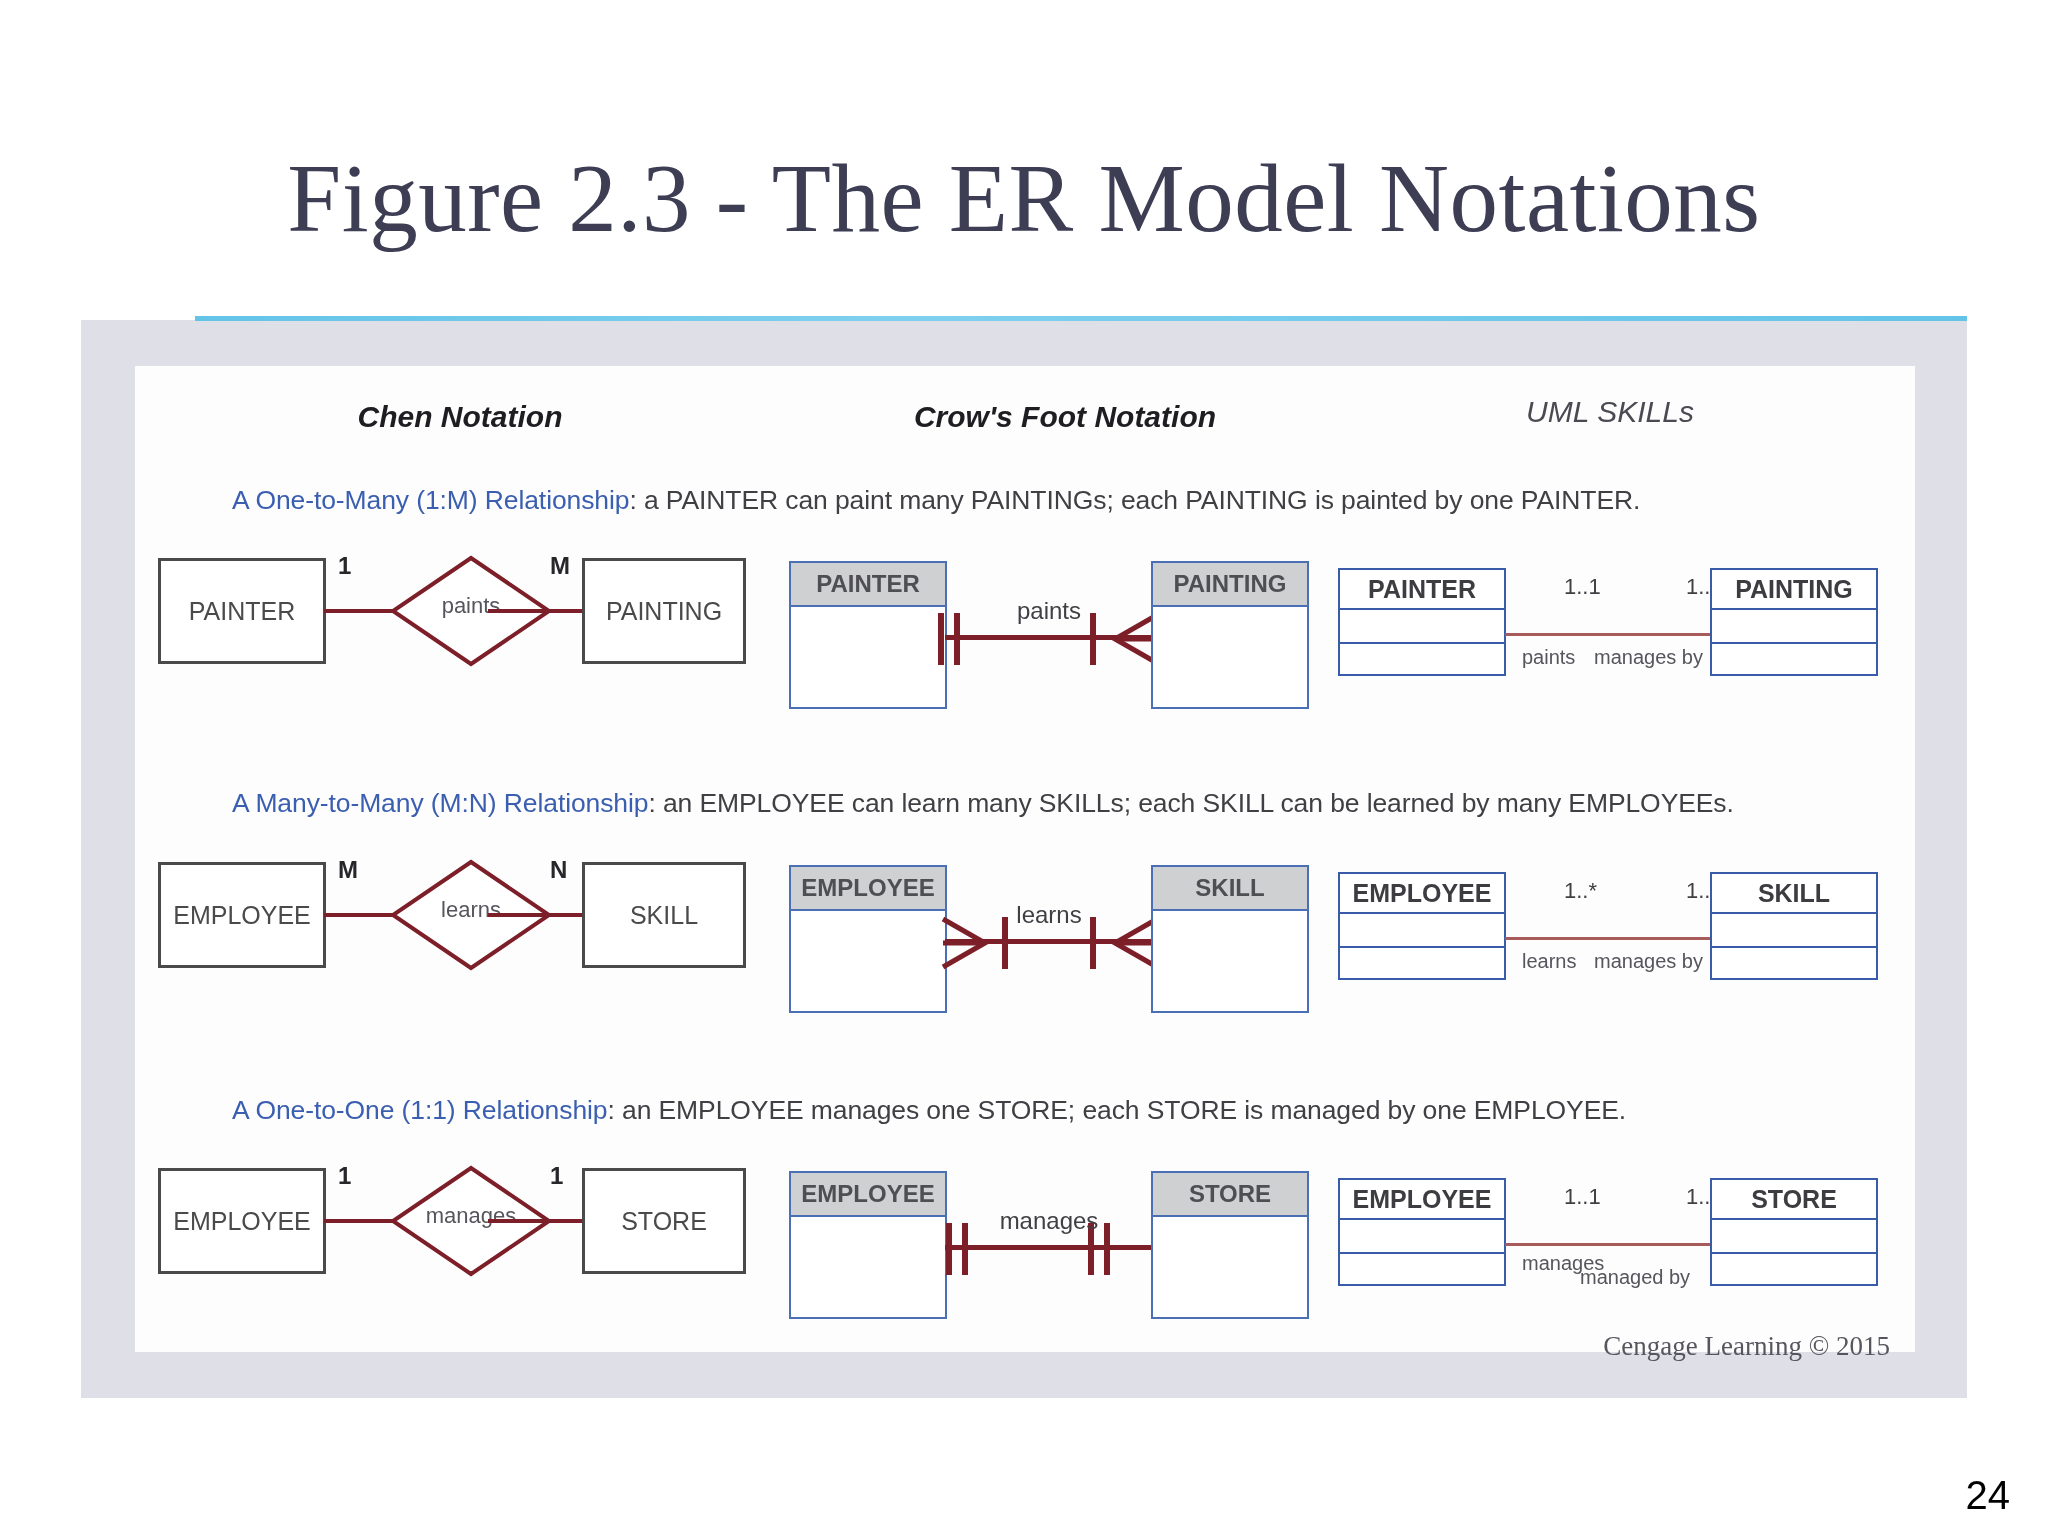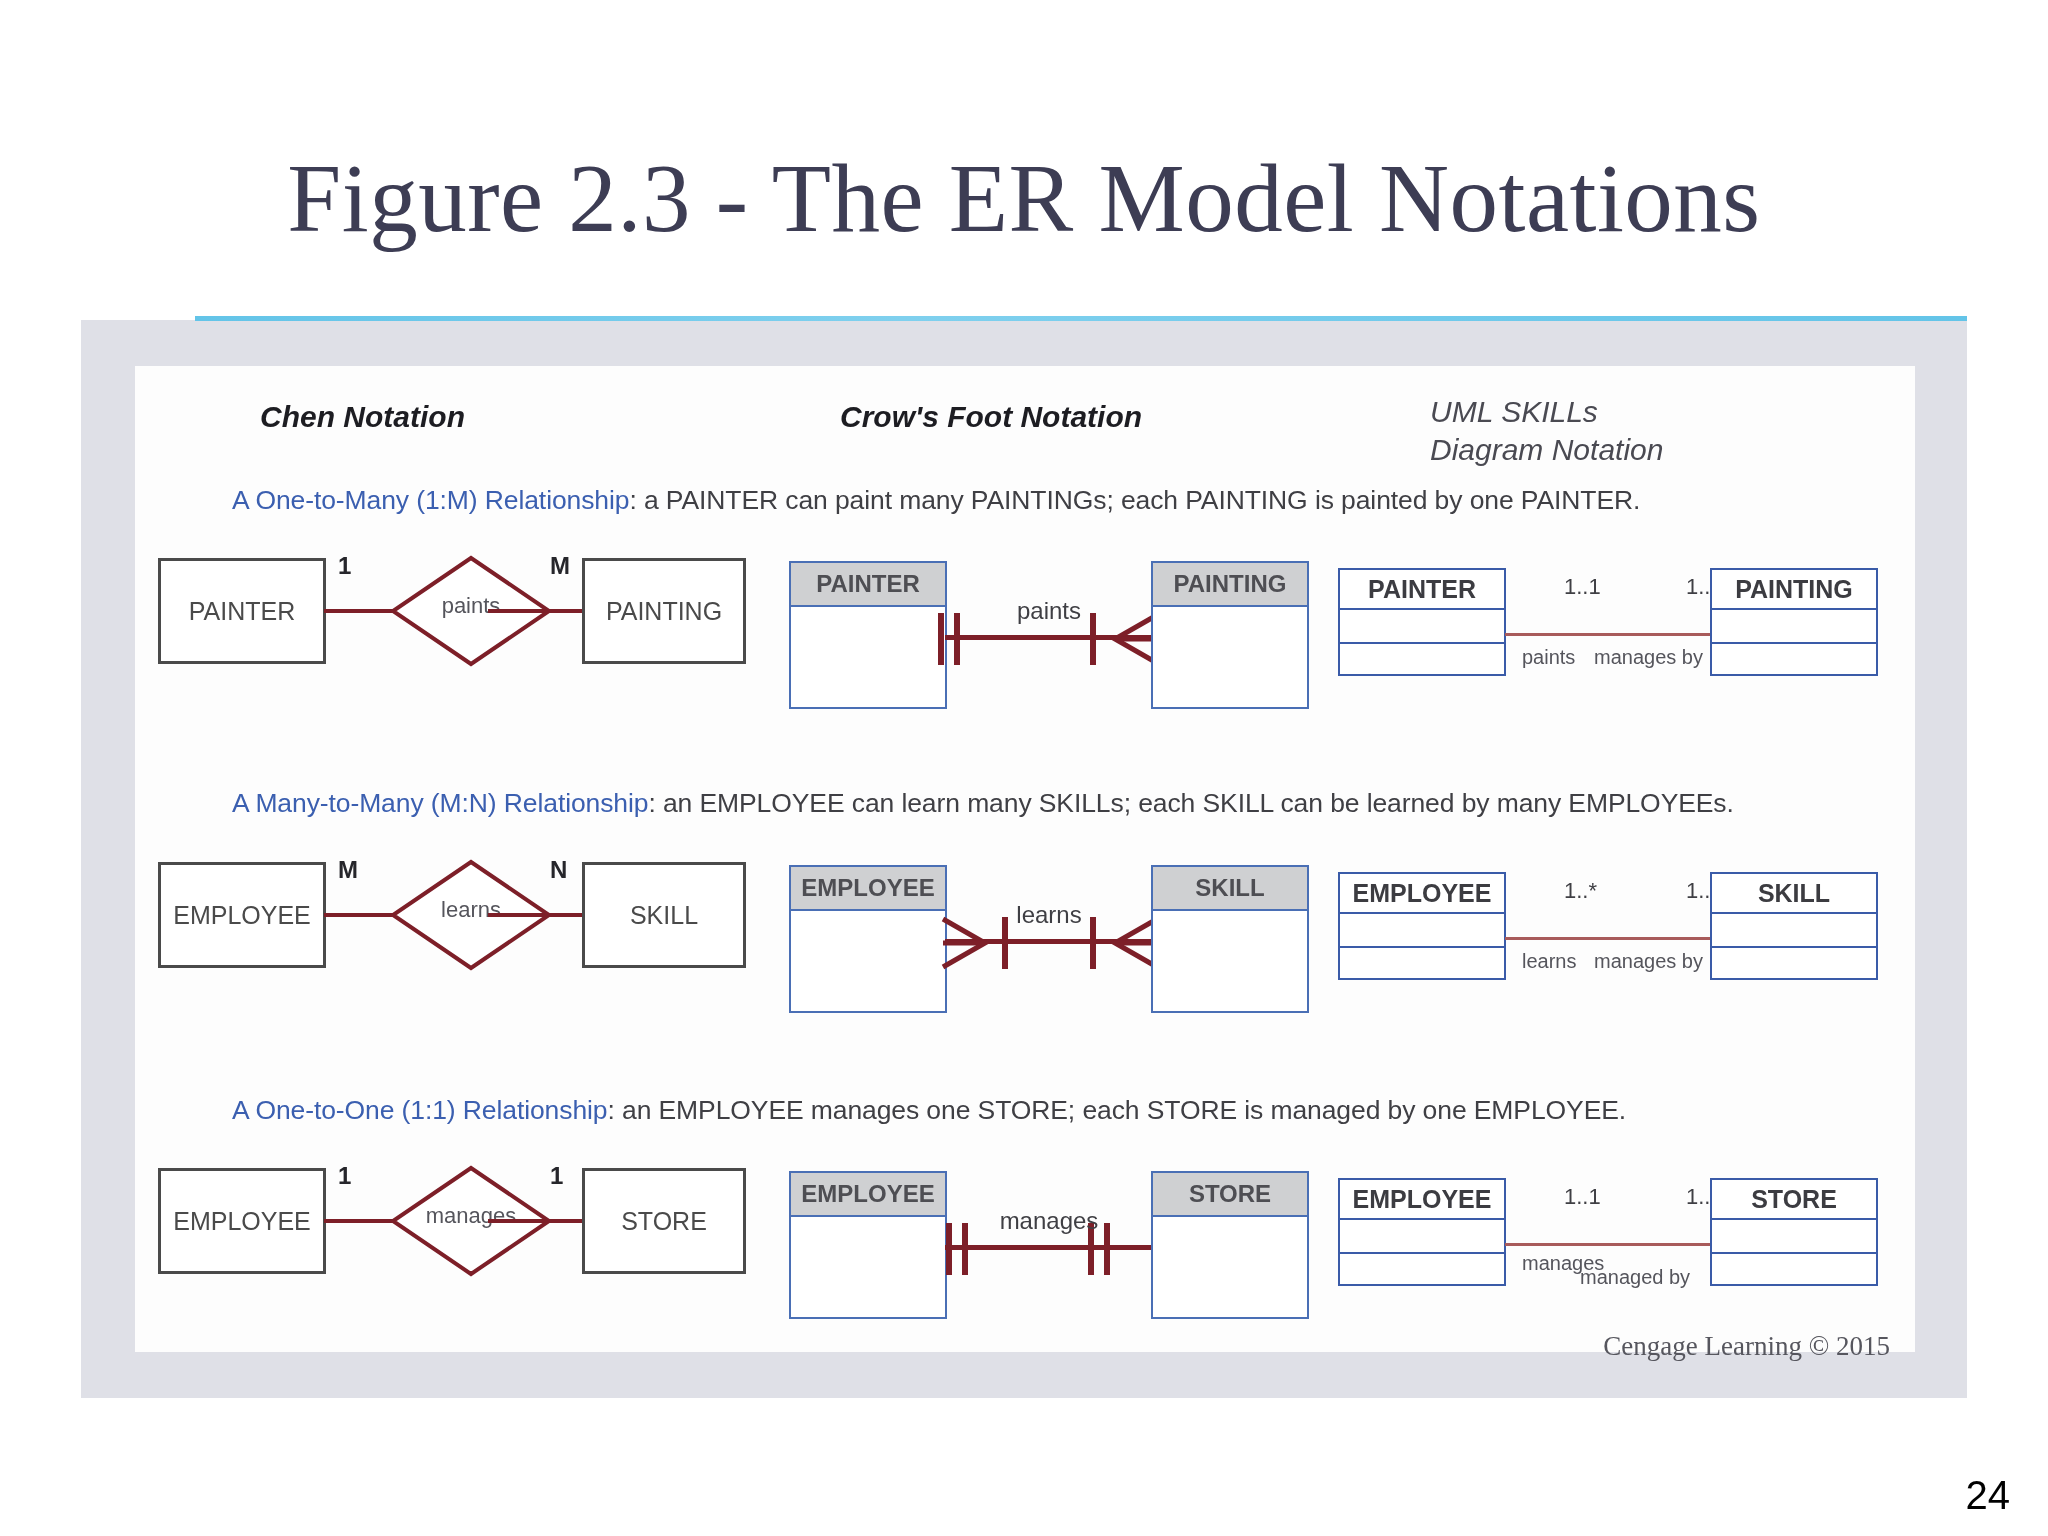--- a/index.html
+++ b/index.html
@@ -37,21 +37,21 @@
     background:#fdfdfd;
     box-sizing:border-box;
   }
 
   
   .col-head{
     position:absolute;
     font-family:"Liberation Sans",sans-serif;
     font-weight:bold;font-style:italic;
     font-size:30px;color:#1d1d22;
-    white-space:nowrap;
+    text-align:center;white-space:nowrap;
   }
   #head-chen{left:260px;top:400px;width:400px;}
   #head-crow{left:840px;top:400px;width:450px;}
   #head-uml{left:1430px;top:393px;width:360px;line-height:1.27;font-weight:500;color:#4a4a52;}
   #head-uml .l2{display:block;}
 
   
   .desc{
     position:absolute;left:188px;width:1740px;
     font-size:26.5px;color:#3f3f44;white-space:nowrap;
@@ -175,21 +175,20 @@
 <div id="slide-title">Figure 2.3 - The ER Model Notations</div>
 
 <div id="figure-frame"></div>
 <div id="figure-accent"></div>
 <div id="figure-inner"></div>
 
 <div class="col-head" id="head-chen">Chen Notation</div>
 <div class="col-head" id="head-crow">Crow's Foot Notation</div>
 <div class="col-head" id="head-uml">
   <span>UML SKILLs</span>
-  <span class="l2">Diagram Notation</span>
 </div>
 
 <div class="desc" id="desc-1"><span class="lead">A One-to-Many (1:M) Relationship</span><span>: a PAINTER can paint many PAINTINGs; each PAINTING is painted by one PAINTER.</span></div>
 <div class="desc" id="desc-2"><span class="lead">A Many-to-Many (M:N) Relationship</span><span>: an EMPLOYEE can learn many SKILLs; each SKILL can be learned by many EMPLOYEEs.</span></div>
 <div class="desc" id="desc-3"><span class="lead">A One-to-One (1:1) Relationship</span><span>: an EMPLOYEE manages one STORE; each STORE is managed by one EMPLOYEE.</span></div>
 
 <div class="chen" id="chen-1">
   <div class="chen-ent left">PAINTER</div>
   <div class="chen-card cl">1</div>
   <div class="chen-line l"></div>

